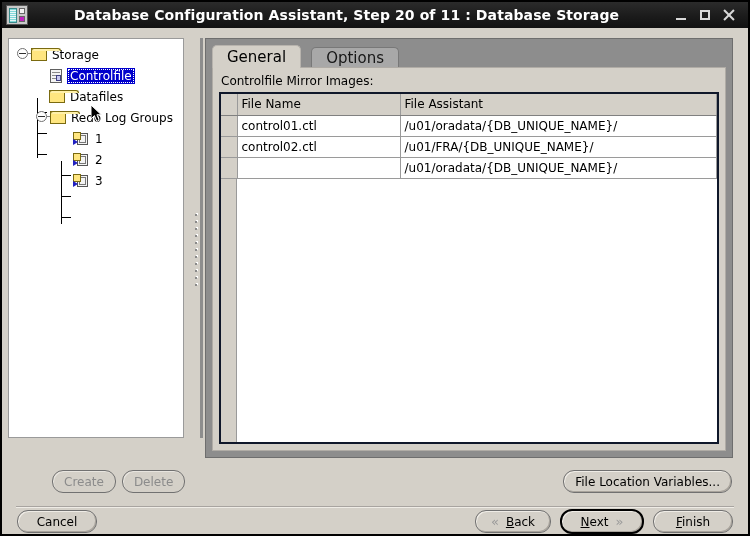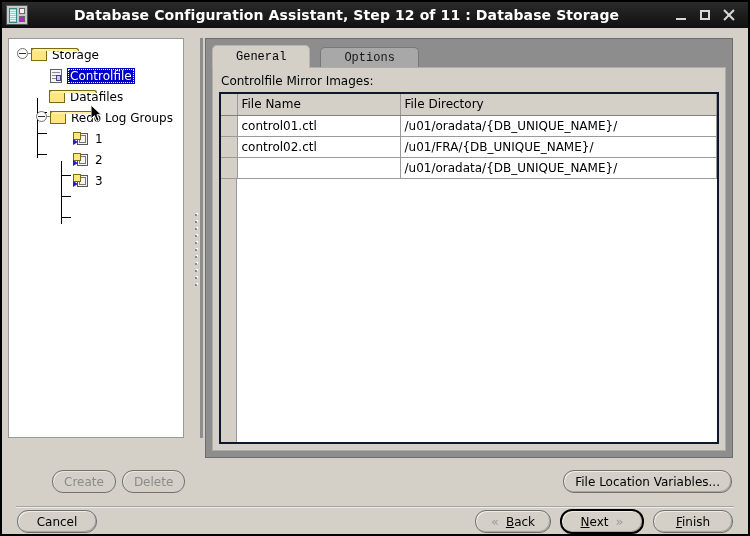--- a/index.html
+++ b/index.html
@@ -280,30 +280,29 @@
   }
   .tabstrip {
     position: absolute;
     left: 6px; top: 6px;
     height: 23px;
     display: flex;
     align-items: flex-end;
   }
   .tab {
     height: 21px;
-    padding: 0 23px;
+    padding: 0 14px;
     display: flex; align-items: center;
-    font-size: 12px;
+    font-size: 15px;
     color: #000;
     border-radius: 5px 5px 0 0;
     border: 1px solid #787878;
     border-bottom: none;
     box-sizing: border-box;
     cursor: default;
-    font-family: Liberation Mono, monospace;
   }
   .tab.active {
     background: #d4d0c8;
     height: 23px;
     border-color: #b8b4ae;
     position: relative;
     z-index: 2;
   }
   .tab.inactive {
     background: #a8a8a8;
@@ -433,21 +432,21 @@
 <body>
 
 <div id="app">
 
   <div class="titlebar">
     <div class="title-icon">
       <div class="sheet"></div>
         <div class="sq1"></div>
         <div class="sq2"></div>
     </div>
-    <div class="titlebar-text">Database Configuration Assistant, Step 12 of 11 : Database Storage</div>
+    <div class="titlebar-text">Database Configuration Assistant, Step 20 of 11 : Database Storage</div>
     <div class="win-btns">
       <div class="win-btn">
           <span class="wb-min"></span>
         </div>
       <div class="win-btn">
           <span class="wb-max"></span>
         </div>
       <div class="win-btn">
           <span class="wb-close-a"></span>
           <span class="wb-close-b"></span>
@@ -582,21 +581,21 @@
             <table class="grid">
               <colgroup>
                 <col style="width:16px">
                 <col style="width:163px">
                 <col>
               </colgroup>
               <thead>
                 <tr>
                   <th class="rowhdr"></th>
                   <th>File Name</th>
-                  <th>File Directory</th>
+                  <th>File Assistant</th>
                 </tr>
               </thead>
               <tbody>
                 <tr>
                   <td class="rowhdr"></td>
                   <td>control01.ctl</td>
                   <td>/u01/oradata/{DB_UNIQUE_NAME}/</td>
                 </tr>
                 <tr>
                   <td class="rowhdr"></td>

